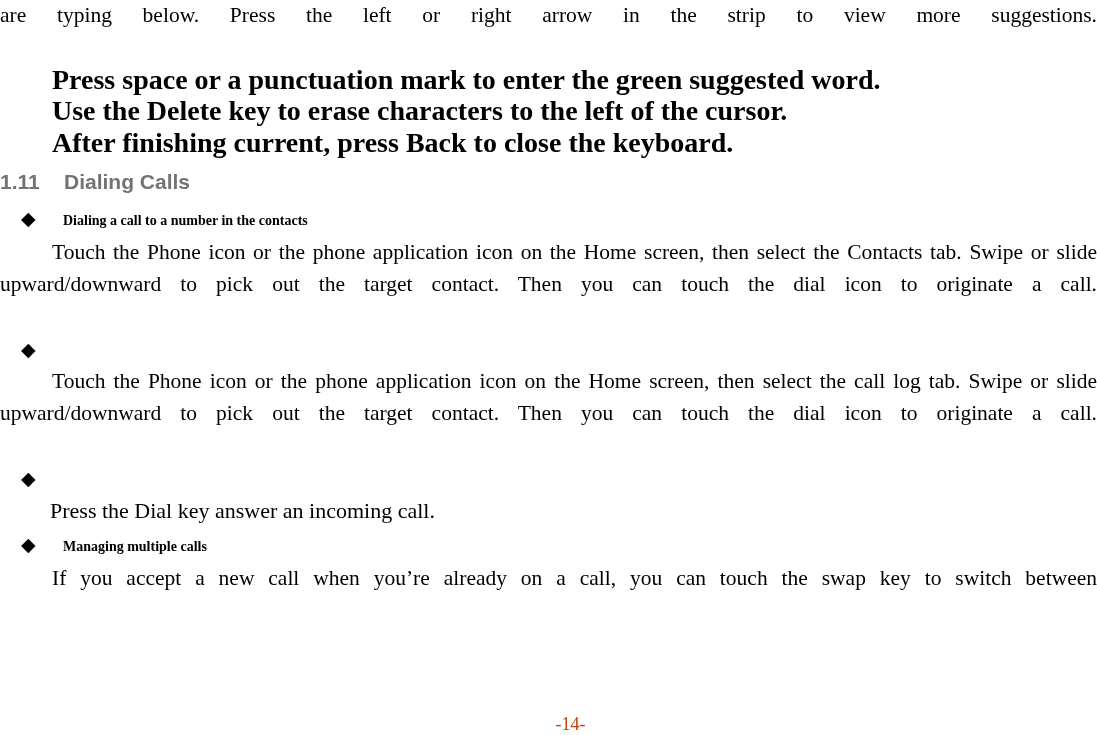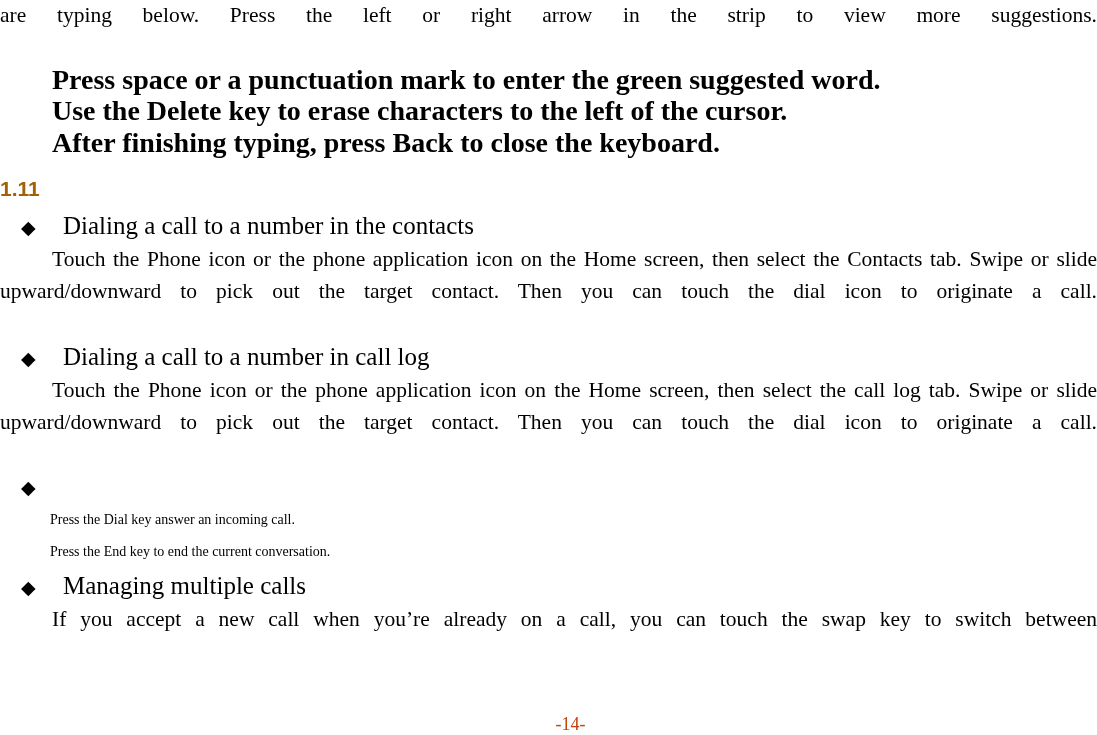--- a/index.html
+++ b/index.html
@@ -59,24 +59,24 @@
     padding-left: 52px;
     white-space: nowrap;
   }
 
   
   .heading {
     font-family: "Liberation Sans", "DejaVu Sans", sans-serif;
     font-weight: bold;
     font-size: 21px;
     line-height: 30px;
-    color: #a16207;
+    color: #737373;
     display: flex;
     align-items: baseline;
-    margin-top: 15px;
+    margin-top: 8px;
     margin-bottom: 6px;
   }
   .heading .num {
     display: inline-block;
     min-width: 64px;
   }
   .heading .ttl {
     display: inline-block;
   }
 
@@ -94,35 +94,35 @@
     margin-right: 22px;
     font-family: "DejaVu Sans", sans-serif;
     font-size: 19px;
     line-height: 31.8px;
     color: #000000;
     text-align: left;
     flex: 0 0 auto;
   }
   .bullet-title {
     font-family: "Liberation Serif", "DejaVu Serif", serif;
-    font-weight: normal;
-    font-size: 25px;
+    font-weight: bold;
+    font-size: 14px;
     line-height: 31.8px;
     white-space: nowrap;
   }
 
   
   .body-para {
     text-indent: 52px;
   }
 
   
   .plain-line {
     font-family: "Liberation Serif", "DejaVu Serif", serif;
-    font-size: 14px;
+    font-size: 22px;
     line-height: 31.8px;
     padding-left: 50px;
     white-space: nowrap;
   }
 
   .footer {
     position: absolute;
     left: 0;
     right: 0;
     top: 713px;
@@ -136,44 +136,43 @@
 </head>
 <body>
 
 <div class="page">
   <div class="content">
 
     <div class="para cont-line">are typing below. Press the left or right arrow in the strip to view more suggestions.</div>
 
     <div class="stmt">Press space or a punctuation mark to enter the green suggested word.</div>
     <div class="stmt">Use the Delete key to erase characters to the left of the cursor.</div>
-    <div class="stmt">After finishing typing, press Back to close the keyboard.</div>
+    <div class="stmt">After finishing current, press Back to close the keyboard.</div>
 
     <div class="heading">
       <span class="num">1.11</span>
+      <span class="ttl">Dialing Calls</span>
     </div>
 
 
     <div class="bullet-row">
       <span class="bullet-mark">◆</span>
       <span class="bullet-title">Dialing a call to a number in the contacts</span>
     </div>
     <div class="para body-para">Touch the Phone icon or the phone application icon on the Home screen, then select the Contacts tab. Swipe or slide upward/downward to pick out the target contact. Then you can touch the dial icon to originate a call.</div>
 
     <div class="bullet-row">
       <span class="bullet-mark">◆</span>
-      <span class="bullet-title">Dialing a call to a number in call log</span>
     </div>
     <div class="para body-para">Touch the Phone icon or the phone application icon on the Home screen, then select the call log tab. Swipe or slide upward/downward to pick out the target contact. Then you can touch the dial icon to originate a call.</div>
 
     <div class="bullet-row">
       <span class="bullet-mark">◆</span>
     </div>
     <div class="plain-line">Press the Dial key answer an incoming call.</div>
-    <div class="plain-line">Press the End key to end the current conversation.</div>
 
     <div class="bullet-row">
       <span class="bullet-mark">◆</span>
       <span class="bullet-title">Managing multiple calls</span>
     </div>
     <div class="para body-para">If you accept a new call when you’re already on a call, you can touch the swap key to switch between</div>
 
   </div>
 
   <div class="footer">-14-</div>

